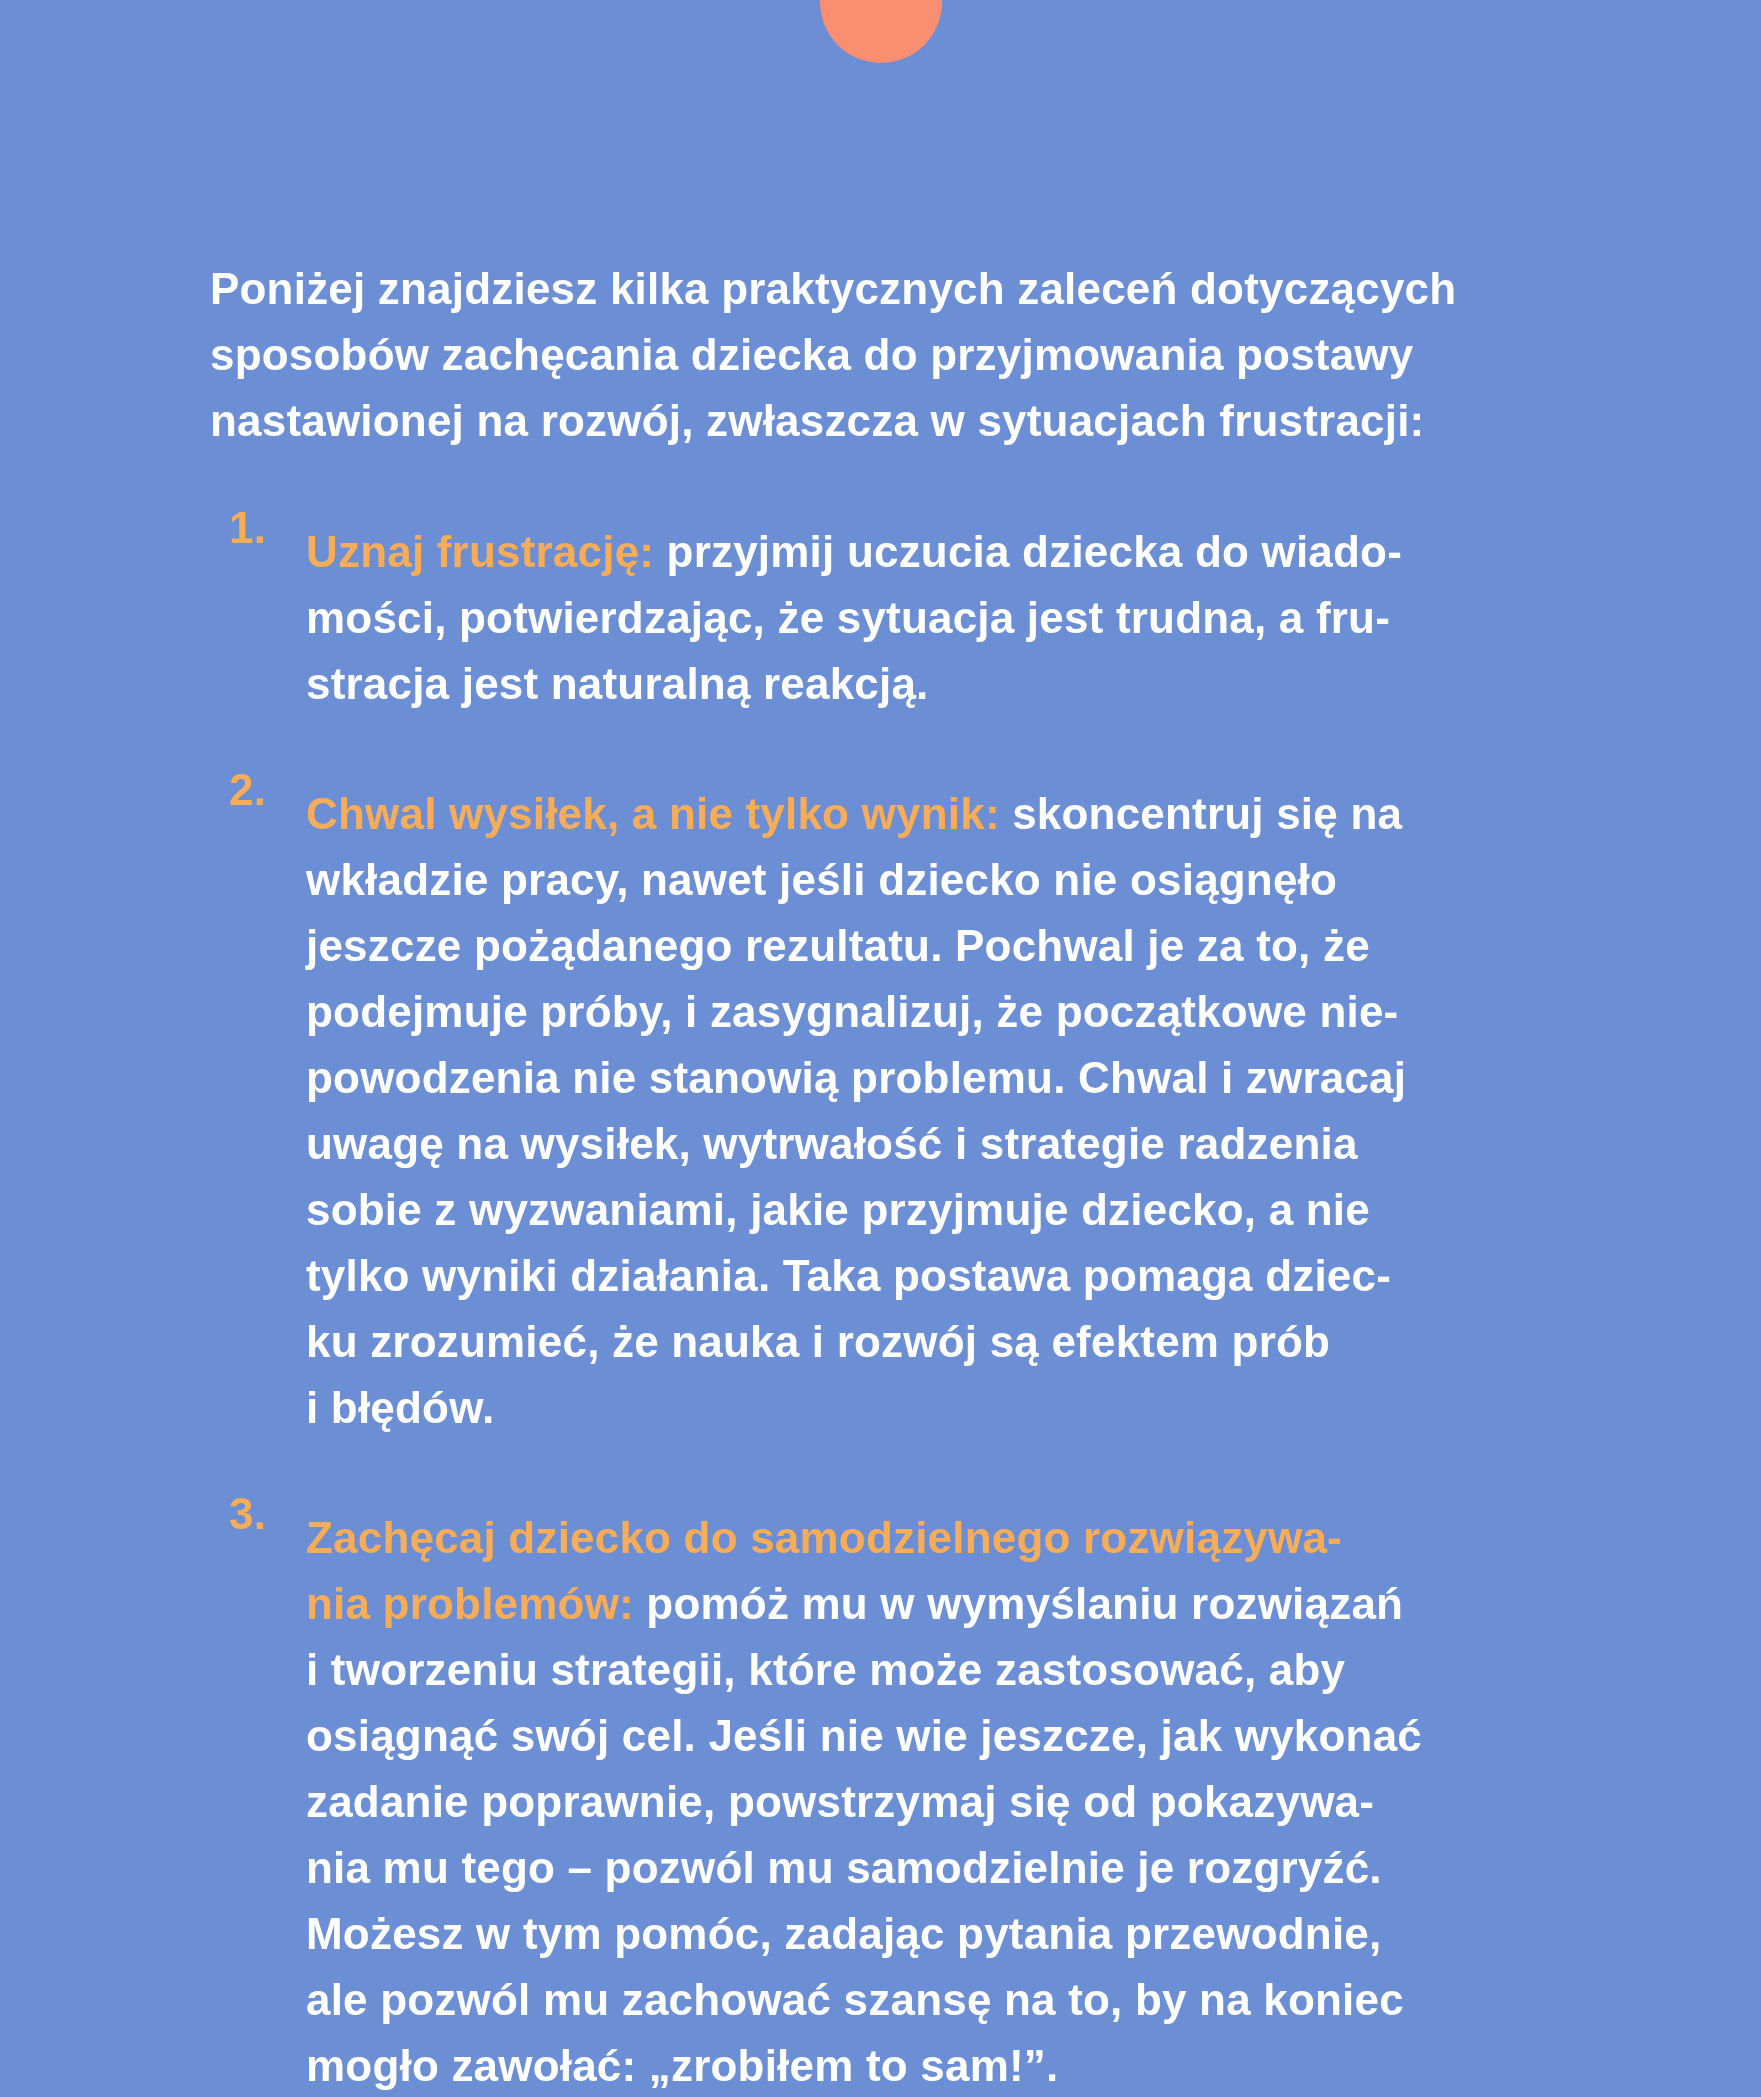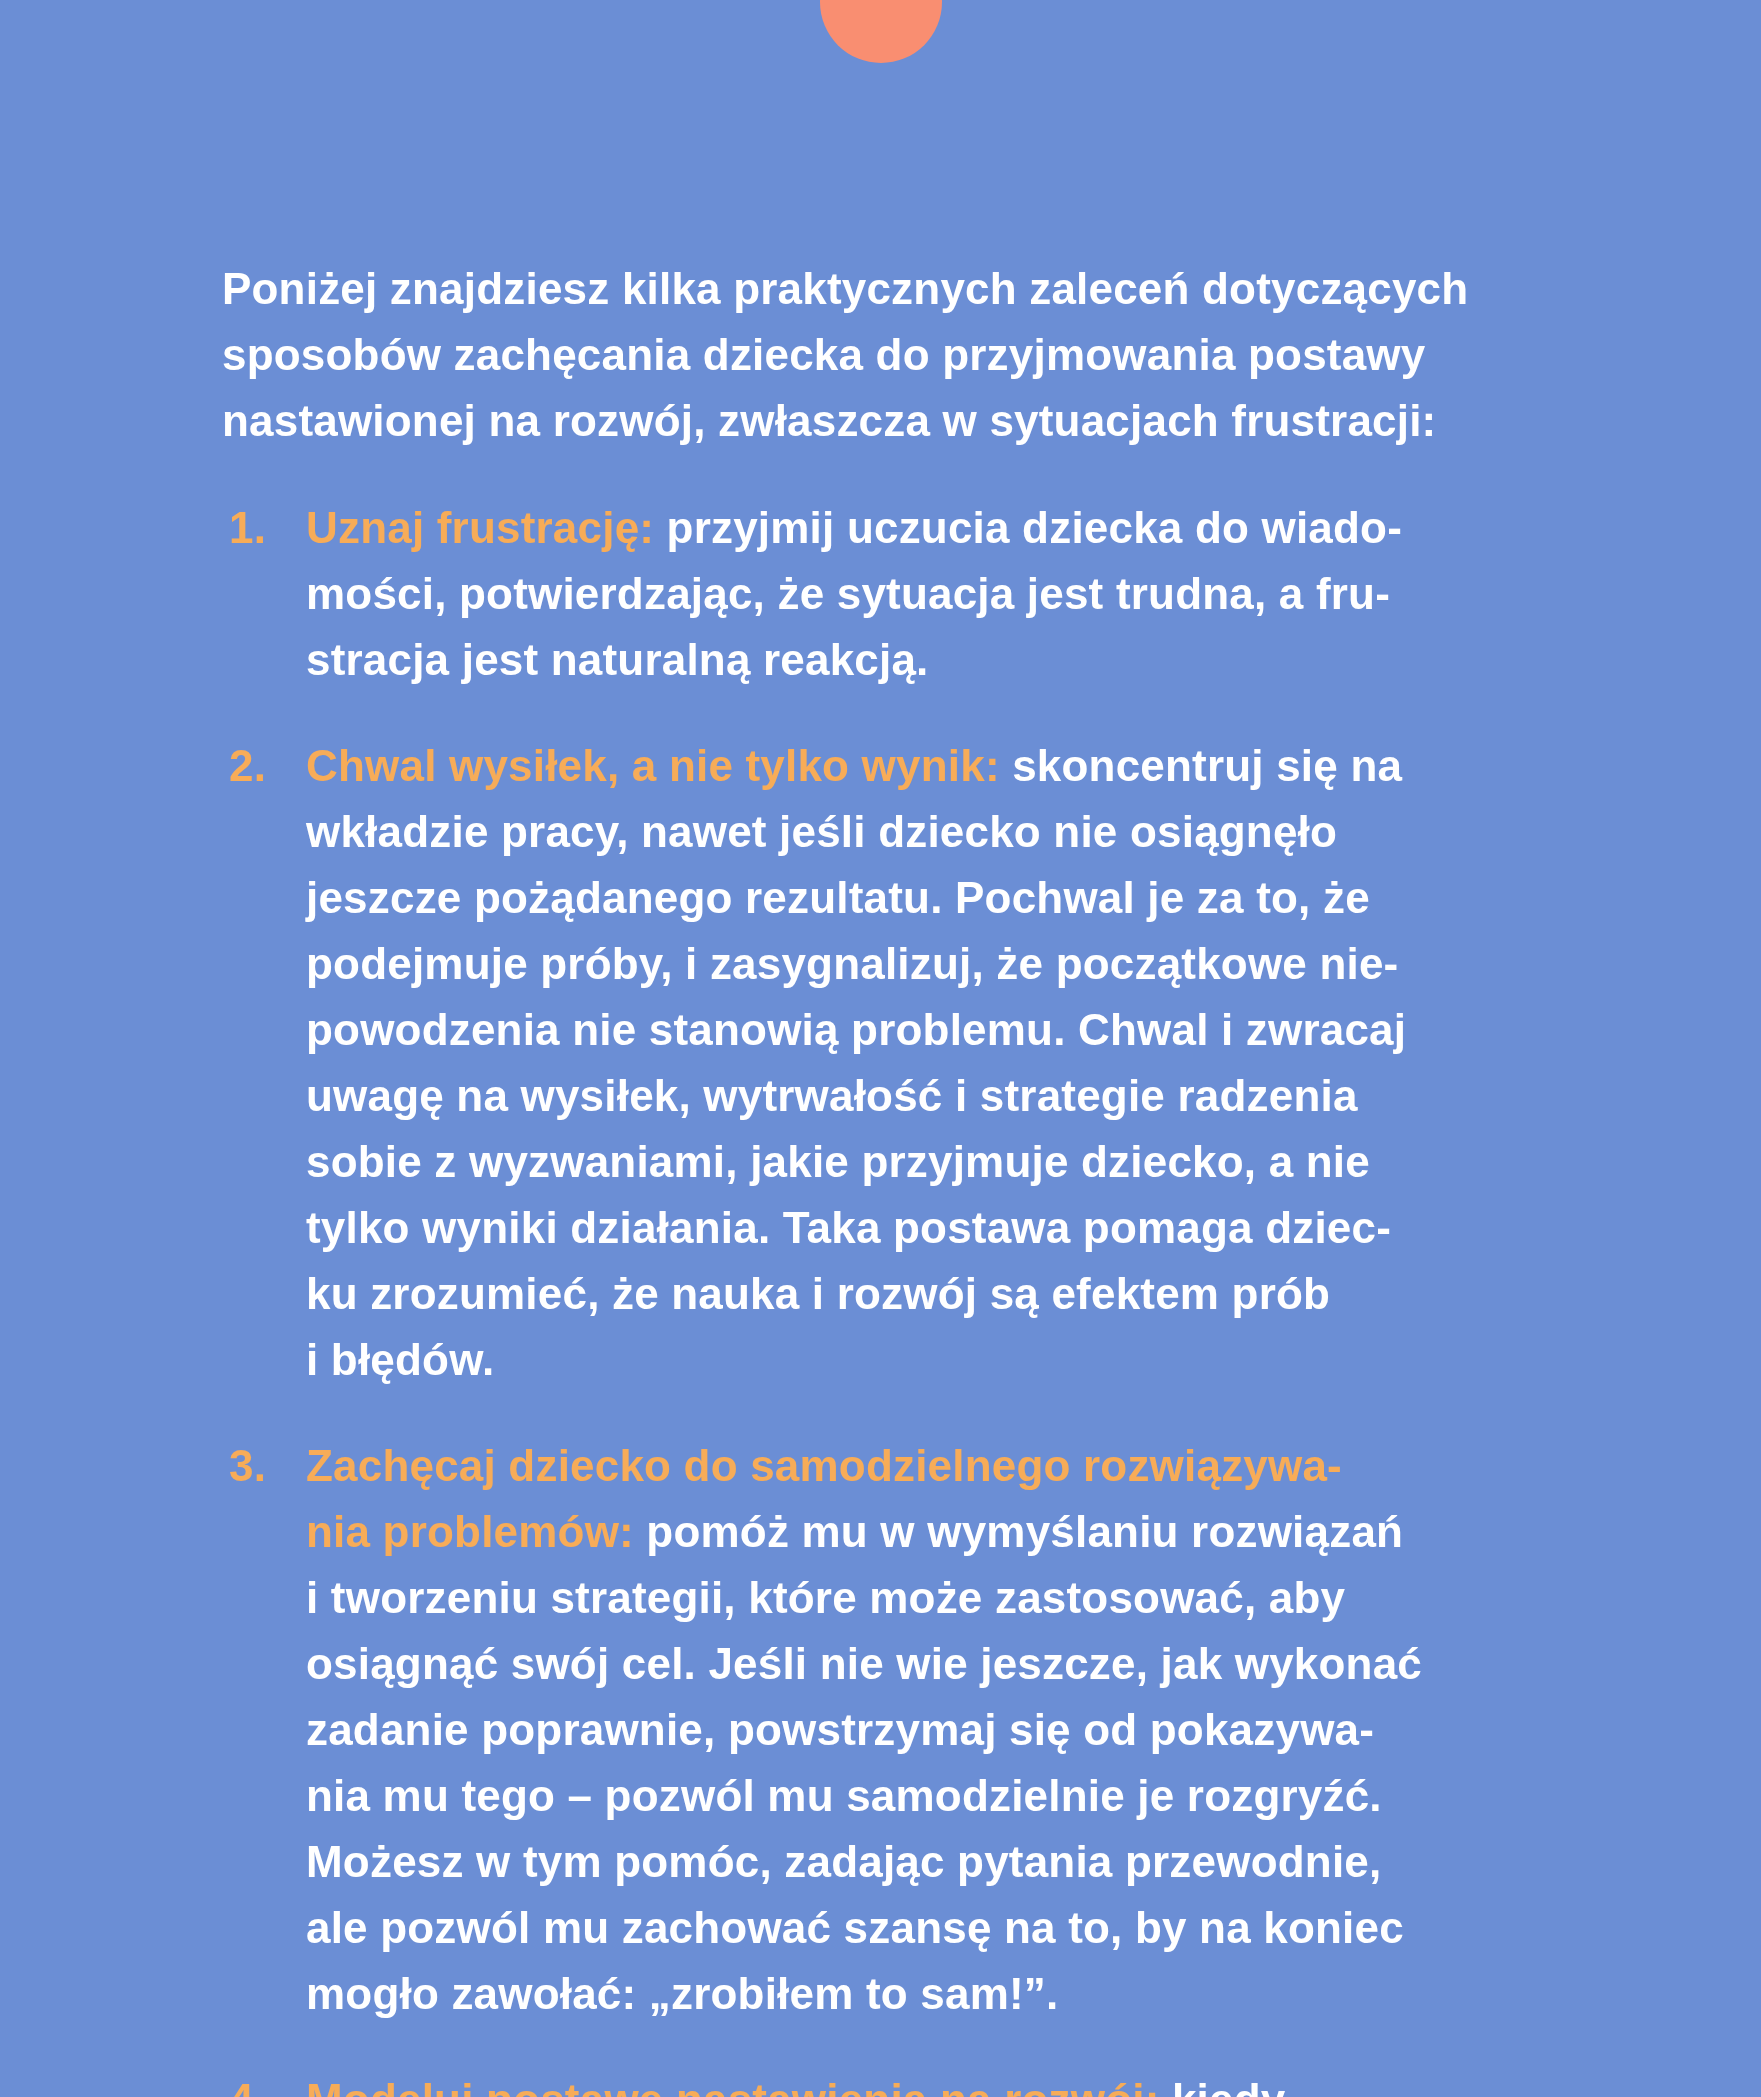--- a/index.html
+++ b/index.html
@@ -15,29 +15,29 @@
     font-family:"Liberation Sans","DejaVu Sans",sans-serif;
     color:var(--text);
   }
   .circle{position:absolute;border-radius:50%;background:var(--salmon);}
   .circle-top{left:820px;top:-59px;width:122px;height:122px;}
   .content{
     position:absolute;left:210px;top:256px;width:1447px;
     font-size:44px;line-height:66px;font-weight:700;
     letter-spacing:0.2px;
   }
-  .intro{white-space:pre-line;margin:0 0 41px 12px;}
+  .intro{white-space:pre-line;margin:0 0 41px 0;}
   .items{margin:0;padding:0;}
   .item{display:flex;margin:0 0 40px 0;}
   .item:last-child{margin-bottom:0;}
   .item-number{
     flex:0 0 96px;width:96px;box-sizing:border-box;
     padding-left:19px;color:var(--accent);
   }
-  .item-body{flex:1;min-width:0;}
+  .item-body{flex:1;min-width:0;margin-top:24px;}
   .seg-accent{color:var(--accent);}
   .seg-body{color:var(--text);}
 </style>
 </head>
 <body>
 
 <div class="circle circle-top"></div>
 
 <div class="content">
   <p class="intro">Poniżej znajdziesz kilka praktycznych zaleceń dotyczących

